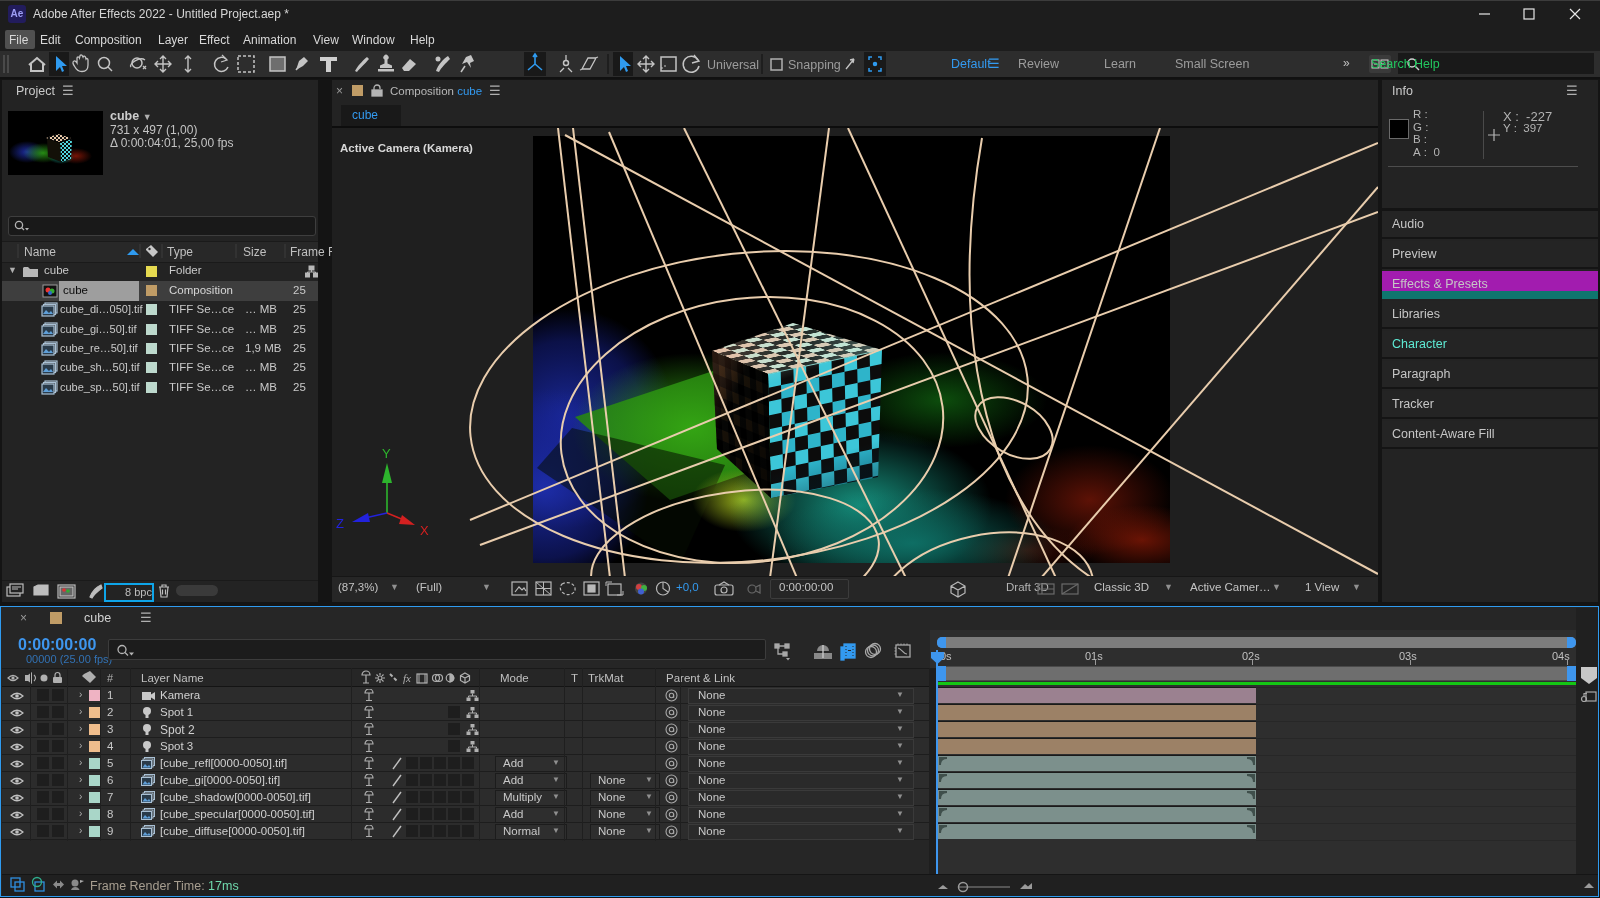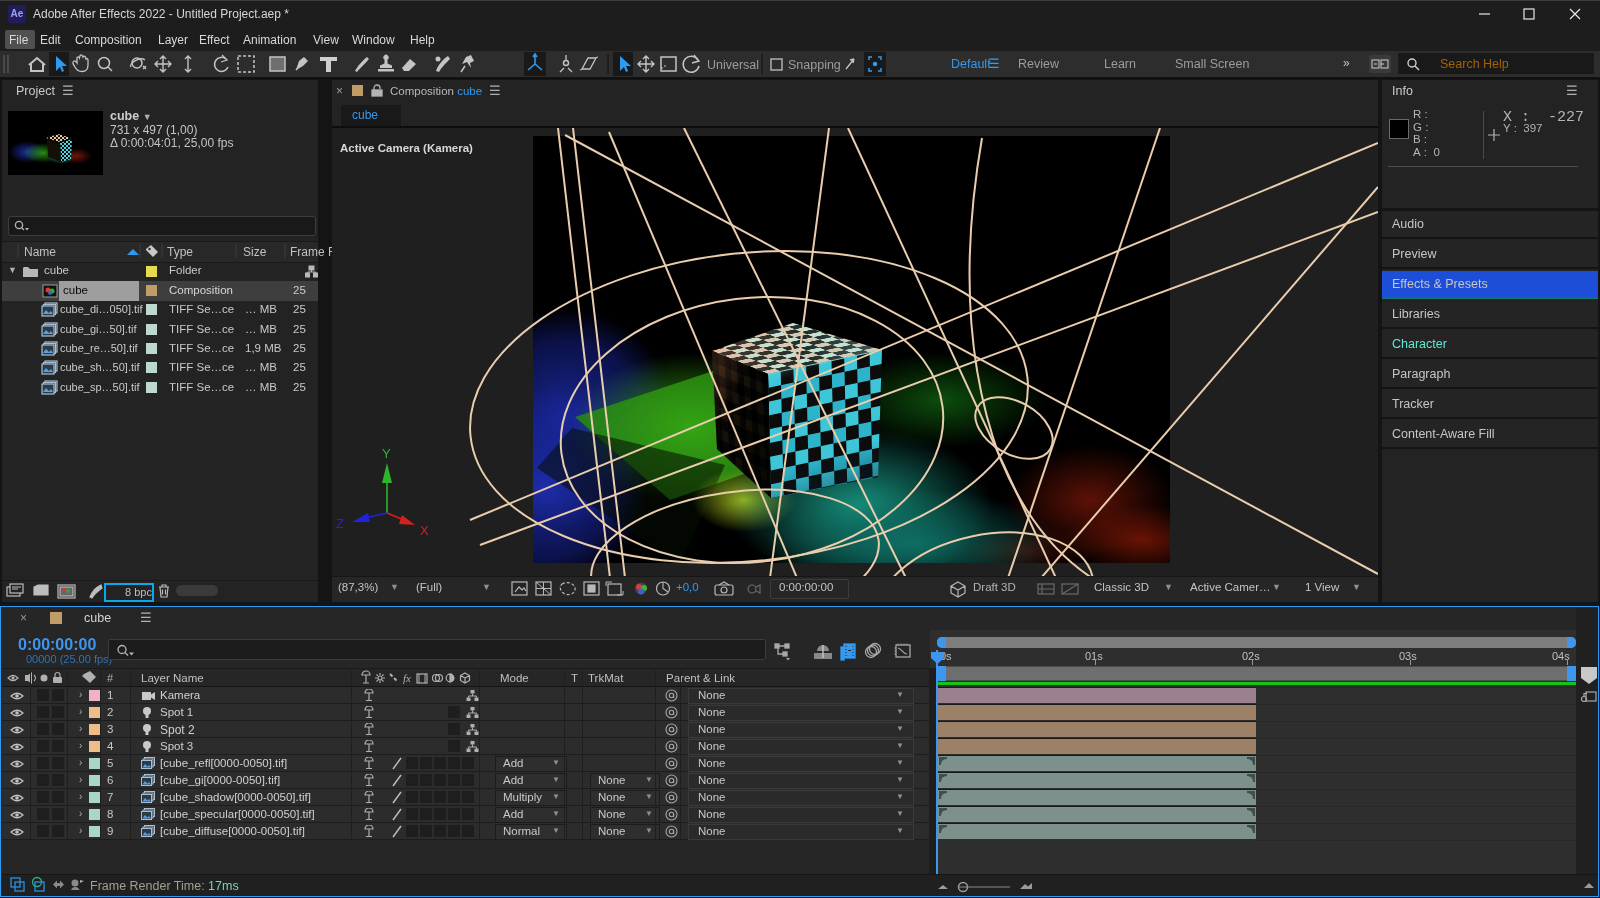--- a/index.html
+++ b/index.html
@@ -129,21 +129,21 @@
     <rect x="1" y="1" width="22" height="18" rx="2" fill="#3a3a3a"></rect>
     <rect x="4" y="6" width="7" height="8" fill="none" stroke="#cfcfcf"></rect>
     <rect x="13" y="6" width="7" height="8" fill="none" stroke="#cfcfcf"></rect>
     <path d="M6 10 l3 0 m4 0 l3 0" stroke="#cfcfcf"></path>
   </svg>
 <div class="abs" style="left:1398px;top:53px;width:196px;height:21px;background:#191919;"></div>
 <svg class="abs" style="left:1406px;top:57px;" width="14" height="14">
     <circle cx="6" cy="6" r="4" fill="none" stroke="#cfcfcf" stroke-width="1.4"></circle>
     <line x1="9" y1="9" x2="13" y2="13" stroke="#cfcfcf" stroke-width="1.4"></line>
   </svg>
-<div class="abs txt" style="left:1440px;top:57px;font-size:12.5px;color:#a16207;">Search Help</div>
+<div class="abs txt" style="left:1371px;top:57px;font-size:12.5px;color:#22c55e;">Search Help</div>
 
 <div class="abs" style="left:2px;top:80px;width:316px;height:522px;background:#232323;"></div>
 <div class="abs txt" style="left:16px;top:84px;font-size:12.5px;color:#cacaca;">Project</div>
 <div class="abs txt" style="left:62px;top:83px;font-size:13px;color:#b0b0b0;">☰</div>
 <div id="proj-body">
 
  <div class="abs" style="left:8px;top:111px;width:95px;height:64px;background:#000;overflow:hidden;">
   <svg width="95" height="64">
    <defs>
     <radialGradient id="tb" cx="50%" cy="50%" r="50%">
@@ -483,21 +483,21 @@
  </svg>
  <div class="abs txt" style="left:340px;top:142px;font-size:11.5px;color:#d8d8d8;font-weight:bold;">Active Camera (Kamera)</div>
 
  <div class="abs" style="left:332px;top:576px;width:1046px;height:26px;background:#262626;border-top:1px solid #161616;box-sizing:border-box;"></div>
  <div id="compbar" class="abs txt" style="left:0;top:581px;font-size:11.5px;color:#c4c4c4;">
   <span class="abs" style="left:338px;">(87,3%)</span>
       <span class="abs" style="left:390px;color:#909090;font-size:9px;top:1px;">▼</span>
   <span class="abs" style="left:416px;">(Full)</span>
       <span class="abs" style="left:482px;color:#909090;font-size:9px;top:1px;">▼</span>
   <span class="abs" style="left:779px;">0:00:00:00</span>
-  <span class="abs" style="left:973px;color:#b4b4b4;">Draft 3D</span>
+  <span class="abs" style="left:1006px;color:#b4b4b4;">Draft 3D</span>
   <span class="abs" style="left:1094px;">Classic 3D</span>
       <span class="abs" style="left:1164px;color:#909090;font-size:9px;top:1px;">▼</span>
   <span class="abs" style="left:1190px;">Active Camer…</span>
       <span class="abs" style="left:1272px;color:#909090;font-size:9px;top:1px;">▼</span>
   <span class="abs" style="left:1305px;">1 View</span>
       <span class="abs" style="left:1352px;color:#909090;font-size:9px;top:1px;">▼</span>
   <span class="abs" style="left:676px;color:#339af0;">+0,0</span>
  </div>
  <svg class="abs" style="left:510px;top:579px;" width="460" height="20" fill="none" stroke="#b8b8b8" stroke-width="1.2">
   <rect x="2" y="3" width="15" height="13"></rect>
@@ -543,35 +543,35 @@
     </svg>
 </div>
 
 <div class="abs" style="left:1382px;top:80px;width:216px;height:522px;background:#232323;"></div>
 <div id="right-panel">
  <div class="abs txt" style="left:1392px;top:84px;font-size:12.5px;color:#cacaca;">Info</div>
  <div class="abs txt" style="left:1566px;top:83px;font-size:13px;color:#b0b0b0;">☰</div>
  <div class="abs" style="left:1389px;top:119px;width:18px;height:18px;background:#000;border:1px solid #6a6a6a;"></div>
  <div class="abs txt" style="left:1413px;top:108px;font-size:11.5px;color:#b4b4b4;line-height:12.5px;">R&nbsp;:<br>G&nbsp;:<br>B&nbsp;:<br>A&nbsp;:&nbsp;&nbsp;0</div>
  <div class="abs" style="left:1483px;top:111px;width:1px;height:48px;background:#4a4a4a;"></div>
- <div class="abs txt" style="left:1503px;top:109px;font-size:15px;color:#b4b4b4;font-family:Liberation Mono, monospace;">X :&nbsp;&nbsp;-227</div>
+ <div class="abs txt" style="left:1503px;top:109px;font-size:13px;color:#b4b4b4;">X :&nbsp;&nbsp;-227</div>
  <div class="abs txt" style="left:1503px;top:122px;font-size:11.5px;color:#b4b4b4;">Y :&nbsp;&nbsp;397</div>
  <svg class="abs" style="left:1487px;top:128px;" width="14" height="14" stroke="#b4b4b4" stroke-width="1.2">
       <path d="M7 1 L7 13 M1 7 L13 7"></path>
     </svg>
  <div class="abs" style="left:1388px;top:166px;width:190px;height:1px;background:#4d4d4d;"></div>
  <div class="abs" style="left:1382px;top:208px;width:216px;height:3px;background:#141414;"></div>
  <div id="rtabs">
       <div class="abs" style="left:1382px;top:211px;width:216px;height:28px;background:#242424;border-bottom:2px solid #141414;box-sizing:border-box;">
         <span style="position:absolute;left:10px;top:6px;font-size:12.5px;color:#c6c6c6;white-space:nowrap;">Audio</span>
       </div>
       <div class="abs" style="left:1382px;top:241px;width:216px;height:28px;background:#242424;border-bottom:2px solid #141414;box-sizing:border-box;">
         <span style="position:absolute;left:10px;top:6px;font-size:12.5px;color:#c6c6c6;white-space:nowrap;">Preview</span>
       </div>
-      <div class="abs" style="left:1382px;top:271px;width:216px;height:28px;background:#1d4ed8;border-bottom:2px solid #0f766e;box-sizing:border-box;text-align:center;">
+      <div class="abs" style="left:1382px;top:271px;width:216px;height:28px;background:#a21caf;border-bottom:8px solid #0f766e;box-sizing:border-box;text-align:center;">
         <span style="position:absolute;left:10px;top:6px;font-size:12.5px;color:#c6c6c6;white-space:nowrap;">Effects &amp; Presets</span>
       </div>
       <div class="abs" style="left:1382px;top:301px;width:216px;height:28px;background:#242424;border-bottom:2px solid #141414;box-sizing:border-box;">
         <span style="position:absolute;left:10px;top:6px;font-size:12.5px;color:#c6c6c6;white-space:nowrap;">Libraries</span>
       </div>
       <div class="abs" style="left:1382px;top:331px;width:216px;height:28px;background:#242424;border-bottom:2px solid #141414;box-sizing:border-box;">
         <span style="position:absolute;left:10px;top:6px;font-size:12.5px;color:#5eead4;white-space:nowrap;">Character</span>
       </div>
       <div class="abs" style="left:1382px;top:361px;width:216px;height:28px;background:#242424;border-bottom:2px solid #141414;box-sizing:border-box;">
         <span style="position:absolute;left:10px;top:6px;font-size:12.5px;color:#c6c6c6;white-space:nowrap;">Paragraph</span>

